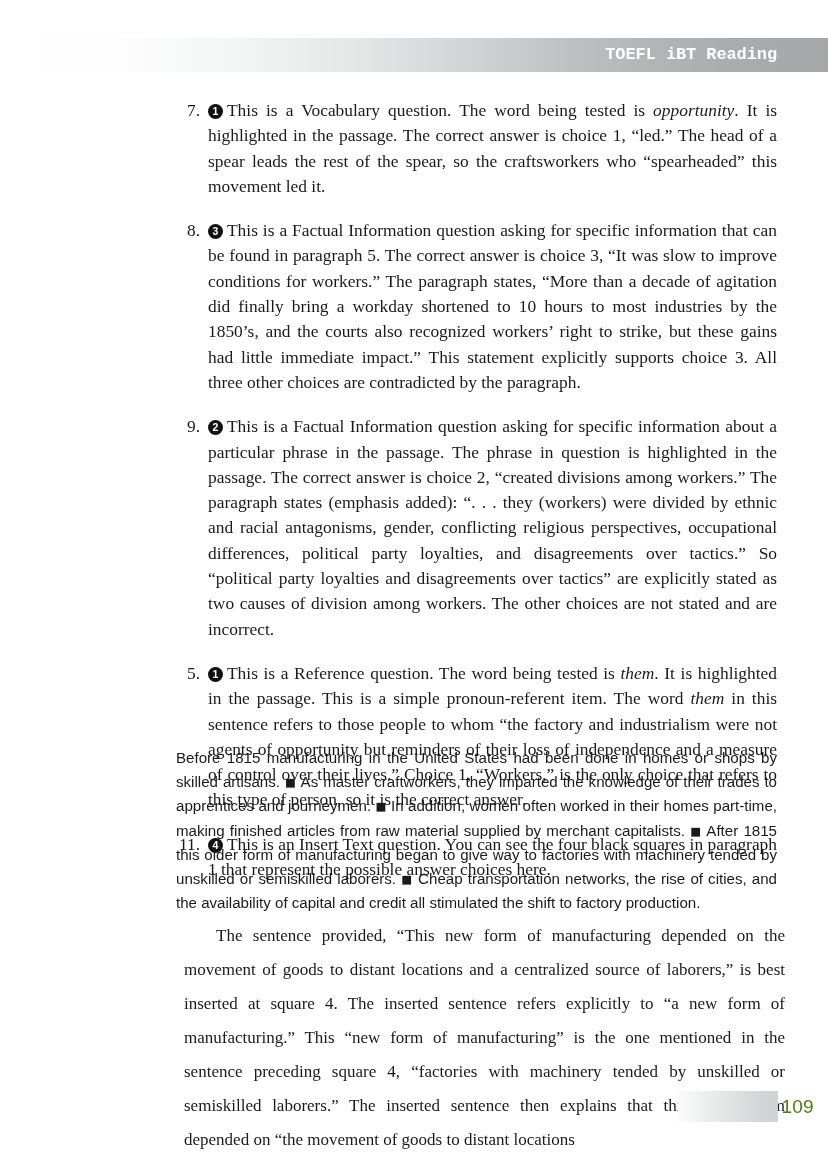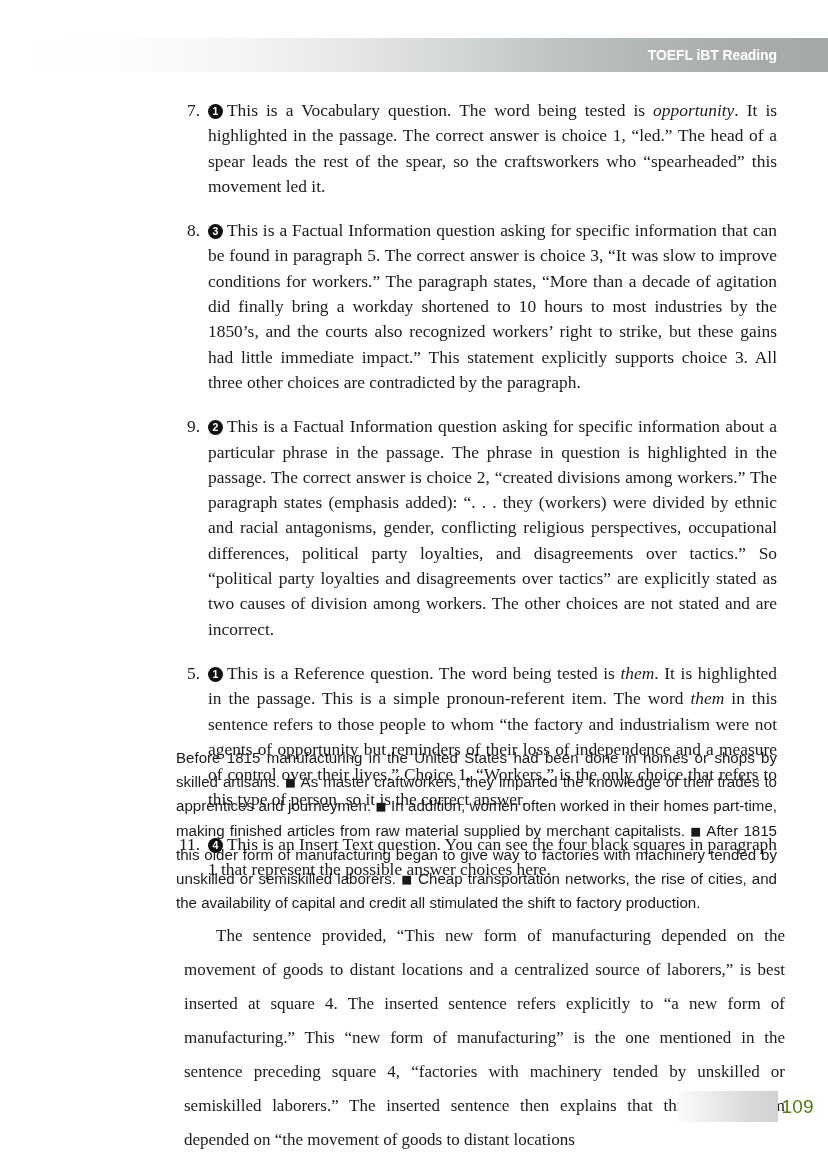--- a/index.html
+++ b/index.html
@@ -33,23 +33,23 @@
         #d2d5d5 56%,
         #bfc2c3 68%,
         #b2b6b7 78%,
         #a9adae 88%,
         #a4a8a9 100%);
   }
   .header-title {
     position: absolute;
     right: 51px;
     top: 42px;
-    font-family: Liberation Sans, sans-serif;
+    font-family: Liberation Mono, monospace;
     font-weight: bold;
-    font-size: 14px;
+    font-size: 17px;
     letter-spacing: -0.1px;
     color: #ffffff;
     line-height: 26px;
     white-space: nowrap;
   }
 
   
   .content {
     position: absolute;
     left: 0;

